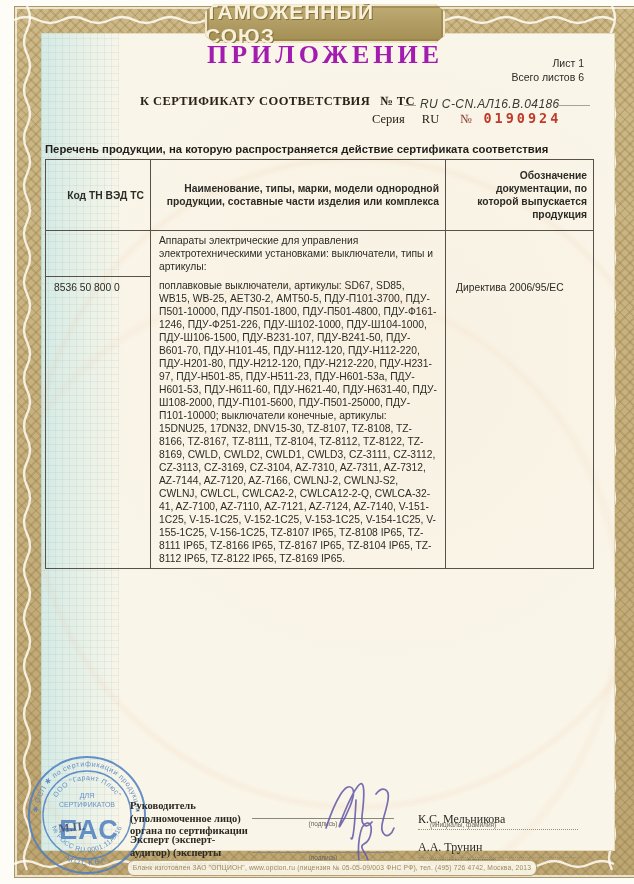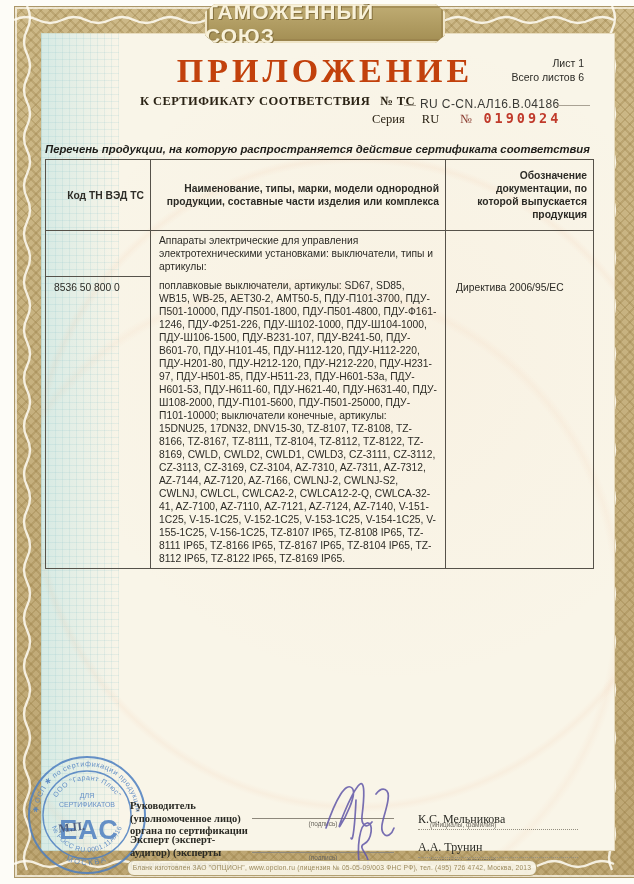--- a/index.html
+++ b/index.html
@@ -27,35 +27,35 @@
       radial-gradient(circle at 60% 40%, rgba(235,170,120,.05), rgba(0,0,0,0) 55%);}
   .wave-overlay{position:absolute;left:0;top:0;pointer-events:none;}
   
   .badge{position:absolute;left:50%;top:4px;transform:translateX(-50%);width:240px;height:39px;
     background:linear-gradient(#c0ad74,#a28d52);
     clip-path:polygon(4% 0,96% 0,100% 20%,100% 80%,96% 100%,4% 100%,0 80%,0 20%);
     display:flex;align-items:center;justify-content:center;
     box-shadow:inset 0 0 0 2px rgba(248,240,214,.9), inset 0 0 0 4px rgba(150,127,74,.6);}
   .badge span{font-weight:bold;font-size:21px;letter-spacing:1px;color:#f8f1d9;
     text-shadow:1px 1px 0 #84703e;}
-  .doc-title{position:absolute;left:50%;top:52px;transform:translateX(-50%);
-    font-family:"Liberation Serif",serif;font-weight:bold;font-size:34px;letter-spacing:4px;color:#c2410c;}
+  .doc-title{position:absolute;left:50%;top:40px;transform:translateX(-50%);
+    font-family:"Liberation Serif",serif;font-weight:bold;font-size:26px;letter-spacing:4px;color:#a21caf;}
   .sheet-info{position:absolute;right:66px;top:56px;text-align:right;font-size:10.5px;line-height:14px;color:#2c2b26;}
   .cert-line{position:absolute;left:140px;top:94px;font-family:"Liberation Serif",serif;
     font-weight:bold;font-size:12.5px;letter-spacing:.4px;color:#2b2315;}
   .cert-line .prefix{margin-left:10px;}
-  .cert-number{position:absolute;left:420px;top:97px;font-size:12px;letter-spacing:.4px;color:#3a3a36;}
+  .cert-number{position:absolute;left:420px;top:97px;font-size:12px;letter-spacing:.4px;color:#3a3a36;font-style:italic;}
   .dash{position:absolute;height:1px;background:#a9a294;}
   .series-line{position:absolute;left:372px;top:110px;font-family:"Liberation Serif",serif;font-size:12.5px;color:#2b2315;}
   .series-line .ru{margin-left:14px;}
   .series-line .nosign{margin-left:18px;color:#8a3c30;}
   .series-line .serial{margin-left:8px;font-family:"DejaVu Sans Mono",monospace;font-weight:bold;
     font-size:13.5px;letter-spacing:3px;color:#c03a2b;}
   
-  .tbl-caption{position:absolute;left:45px;top:143px;width:552px;font-weight:bold;font-size:11.3px;color:#1f1e1a;font-style:italic;}
+  .tbl-caption{position:absolute;left:45px;top:143px;width:552px;font-weight:bold;font-size:11.3px;color:#1f1e1a;}
   table.products{position:absolute;left:45px;top:159px;width:548px;border-collapse:collapse;table-layout:fixed;}
   table.products th, table.products td{border:1px solid #56524a;font-size:10.3px;line-height:13px;
     vertical-align:top;background:transparent;}
   table.products th{font-weight:bold;text-align:right;vertical-align:middle;height:66px;padding:2px 6px;}
   td.code-cell{padding:4px 0 0 8px;}
   td.name-cell{padding:3px 8px 3px 8px;}
   td.doc-cell{padding:5px 4px 0 10px;}
   tr.r1 td{height:30px;}
   tr.r1 td.name-cell, tr.r1 td.doc-cell{border-bottom:none;}
   tr.r2 td.name-cell, tr.r2 td.doc-cell{border-top:none;}

